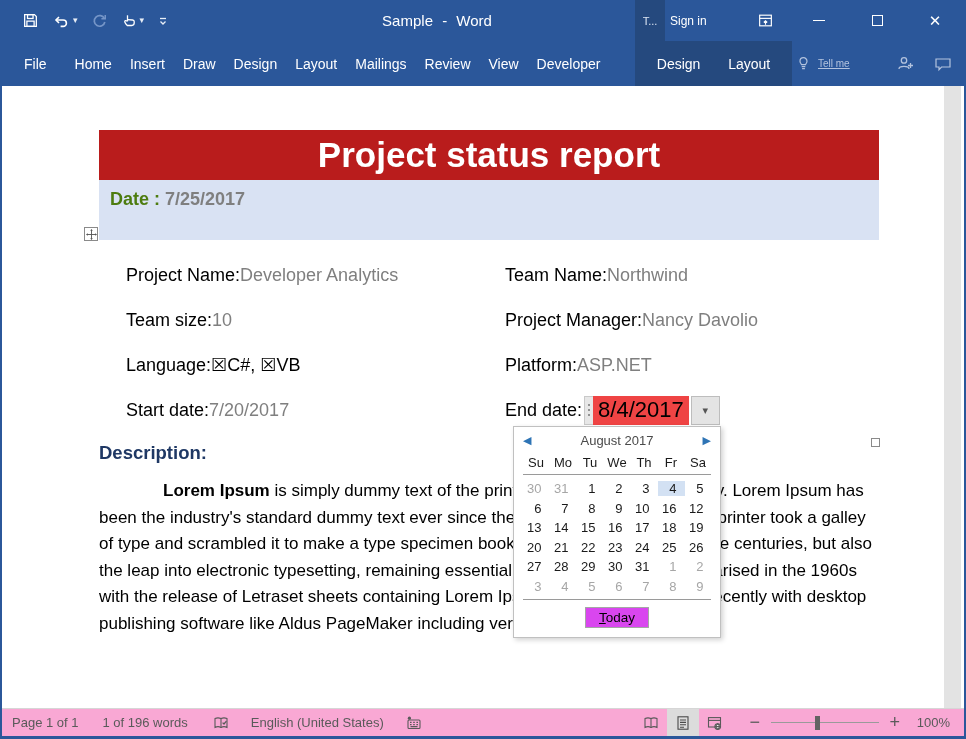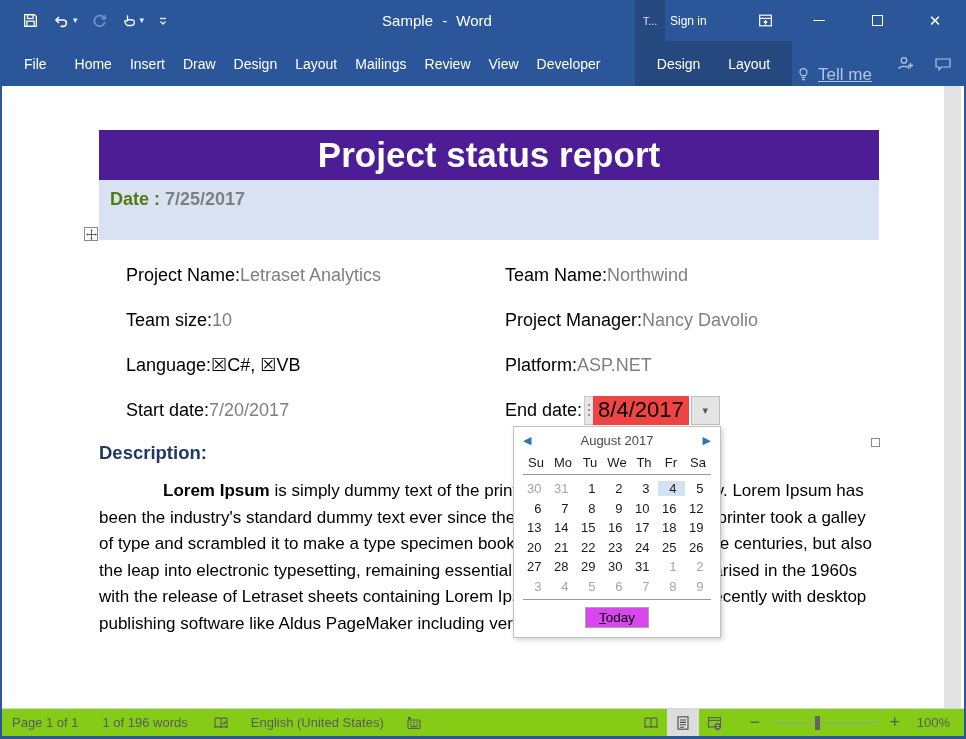--- a/index.html
+++ b/index.html
@@ -30,28 +30,28 @@
   .min-glyph{ width:12px; height:1.5px; background:#fff; }
   .max-glyph{ width:11px; height:11px; border:1.2px solid #fff; }
   
   .tabsrow{ flex:0 0 45px; background:#2b579a; position:relative; color:#fff; }
   .tabs{ position:absolute; left:13px; top:0; height:45px; display:flex; align-items:center; }
   .tab{ padding:0 9px; height:45px; display:flex; align-items:center; font-size:14px; white-space:nowrap; }
   .tab.first{ margin-right:10px; }
   .ctx-tabs{ position:absolute; left:633px; top:0; width:157px; height:45px; background:#25497e;
     display:flex; align-items:center; justify-content:space-evenly; }
   .ctx-tabs .tab{ padding:0 6px; }
-  .tellme{ position:absolute; left:794px; top:11px; height:45px; display:flex; align-items:center; gap:7px;
-    color:#b3c3de; font-size:17px;text-decoration:underline; }
+  .tellme{ position:absolute; left:794px; top:0; height:45px; display:flex; align-items:center; gap:7px;
+    color:#b3c3de; font-size:10px;text-decoration:underline; }
   .ribicon{ position:absolute; top:0; height:45px; display:flex; align-items:center; color:#b3c3de; }
   .ribicon.person{ left:894px; } .ribicon.comment{ left:932px; }
   
   .docarea{ flex:1; position:relative; background:#fff; overflow:hidden; }
   .scrollstrip{ position:absolute; right:3px; top:0; width:17px; height:100%; background:#e3e3e3; }
-  .band-title{ position:absolute; left:97px; top:44px; width:780px; height:50px; background:#4c1d95;
+  .band-title{ position:absolute; left:97px; top:44px; width:780px; height:50px; background:#b91c1c;
     color:#fff; display:flex; align-items:center; justify-content:center; font-weight:bold; font-size:35px; }
   .band-date{ position:absolute; left:97px; top:94px; width:780px; height:60px; background:#d9e2f3;
     padding:9px 0 0 11px; font-size:18px; }
   .band-date .lbl{ font-weight:bold; color:#4d7c0f; }
   .band-date .val{ font-weight:bold; color:#7f7f7f;text-align:right; }
   .move-handle{ position:absolute; left:82px; top:141px; width:14px; height:14px; border:1px solid #8a8a8a;
     background:#fff; display:flex; align-items:center; justify-content:center; }
   .form{ position:absolute; left:124px; top:177px; width:745px; display:grid;
     grid-template-columns:379px 1fr; row-gap:21px; font-size:18px; }
   .cell{ height:24px; line-height:24px; white-space:nowrap; display:flex; align-items:center; }
@@ -85,21 +85,21 @@
     justify-content:center; align-items:center; padding:4px 0 3px; }
   .cal-cell{ text-align:right; padding-right:8px; color:#1a1a1a; }
   .cal-cell.muted{ color:#a6a6a6; }
   .cal-cell.sel{ background:#d3e1f3; }
   .cal-foot{ padding:7px 0 9px; display:flex; justify-content:center; }
   .today-btn{ font-family:inherit; font-size:13.5px; padding:2px 13px; background:#d946ef;
     border:1px solid #a6a6a6; color:#000; }
   .today-btn span{ display:block; }
   .today-btn span::first-letter{ text-decoration:underline; }
   
-  .statusbar{ flex:0 0 28px; background:#84cc16; border-top:1px solid #d6d6d6;
+  .statusbar{ flex:0 0 28px; background:#f9a8d4; border-top:1px solid #d6d6d6;
     display:flex; align-items:center; font-size:13px; color:#5a5a5a; }
   .sb-item{ display:flex; align-items:center; white-space:nowrap; }
   .sb-page{ margin-left:10px; } .sb-words{ margin-left:24px; }
   .sb-proof{ margin-left:24px; } .sb-lang{ margin-left:21px; } .sb-macro{ margin-left:21px; }
   .sb-right{ margin-left:auto; display:flex; align-items:center; height:100%; }
   .viewbtn{ width:32px; height:27px; display:flex; align-items:center; justify-content:center; }
   .viewbtn.active{ background:#dcdcdc; }
   .zoom-minus,.zoom-plus{ font-size:18px; width:24px; text-align:center; color:#5a5a5a; }
   .zoom-minus{ margin-left:12px; }
   .zoom-track{ width:108px; height:1px; background:#9a9a9a; position:relative; margin:0 4px; }
@@ -249,21 +249,21 @@
           <path d="M6 1v10M1 6h10" fill="none"></path>
           <path d="M6 0 4.6 2h2.8zM6 12l1.4-2H4.6zM0 6l2-1.4v2.8zM12 6l-2 1.4V4.6z" stroke="none"></path>
         </svg>
       </span>
     </div>
 
     <div class="form">
 
       <div class="cell">
           <span class="label">Project Name:</span>
-          <span class="value">Letraset Analytics</span>
+          <span class="value">Developer Analytics</span>
         </div>
         <div class="cell">
           <span class="label">Team Name:</span>
           <span class="value">Northwind</span>
         </div>
         <div class="cell">
           <span class="label">Team size:</span>
           <span class="value">10</span>
         </div>
         <div class="cell">

